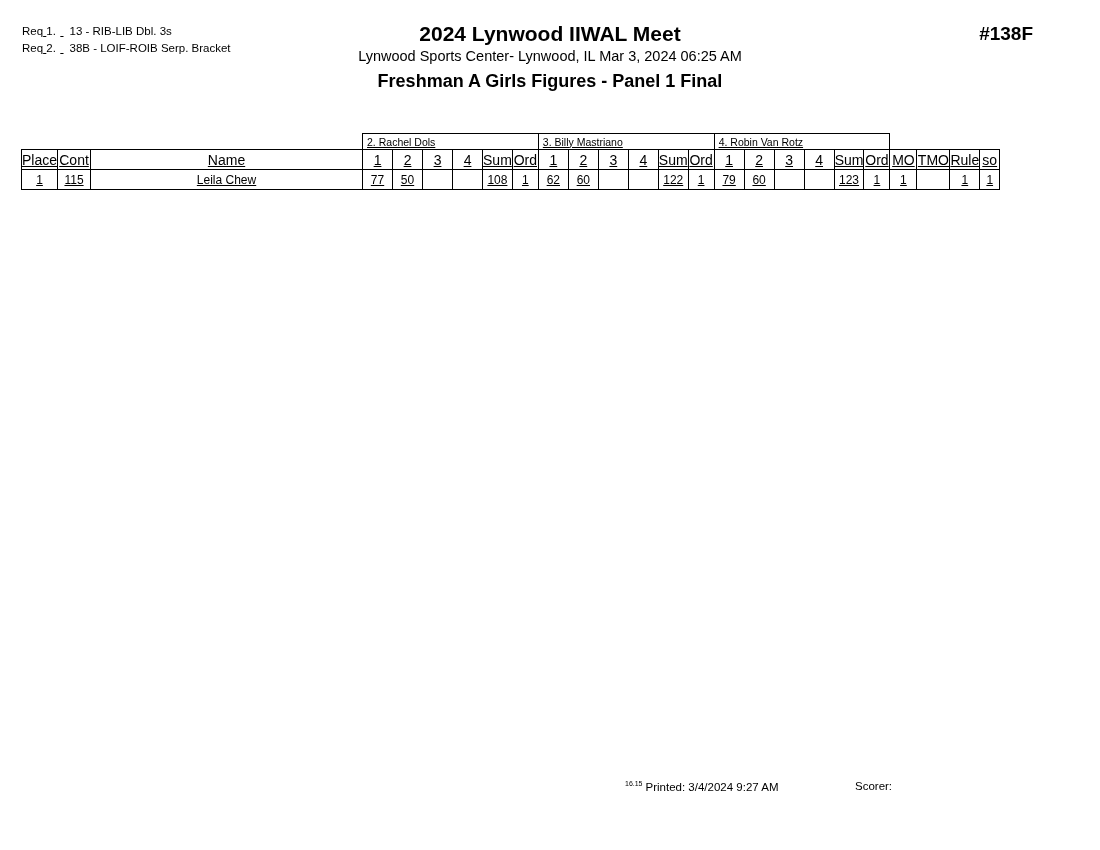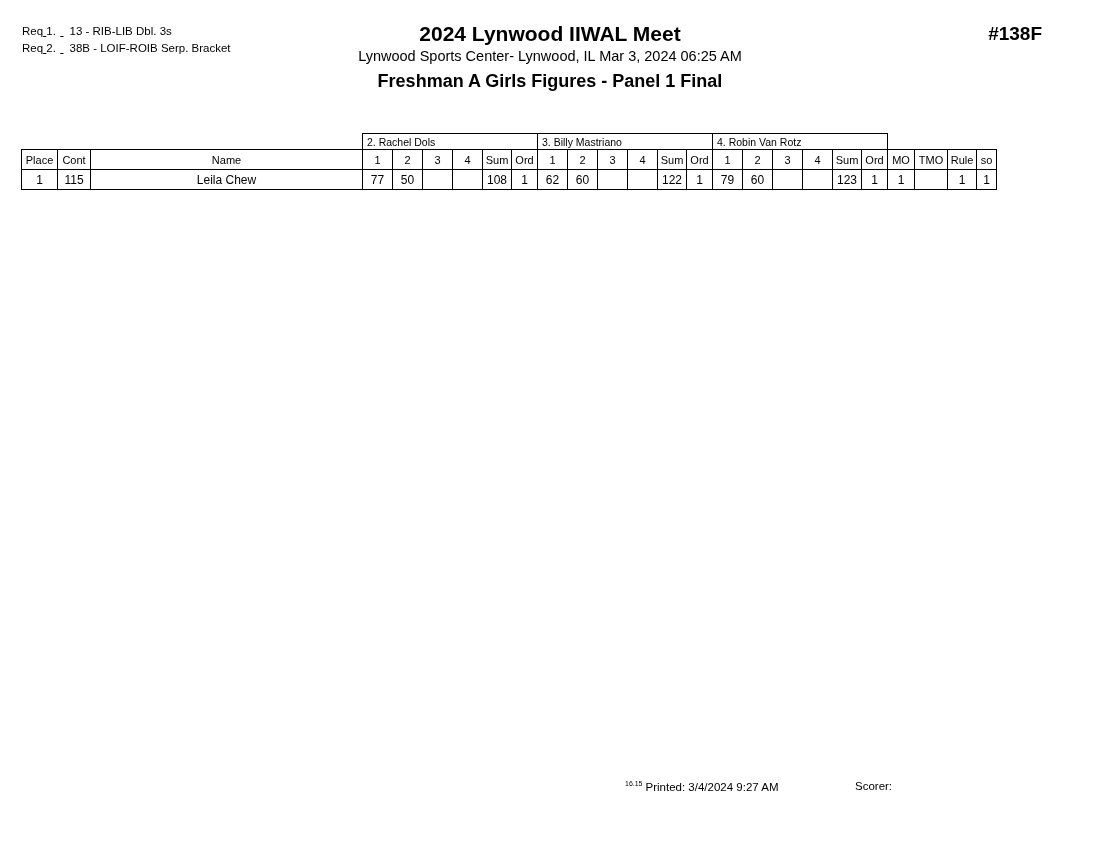--- a/index.html
+++ b/index.html
@@ -58,31 +58,32 @@
   .title-report {
     font-size: 15px;
     font-weight: normal;
     line-height: 21px;
     margin-top: 2px;
   }
 
   
   .heat-number {
     position: absolute;
-    right: 58px;
+    right: 67px;
     top: 23px;
     font-size: 19px;
     font-weight: bold;
   }
 
   
   .table-wrap {
     position: absolute;
     left: 21px;
     top: 133px;
+    text-decoration: underline;
   }
   table.results {
     border-collapse: collapse;
     font-size: 11.5px;
     table-layout: fixed;
   }
   table.results td, table.results th {
     border: 1px solid #000000;
     padding: 0;
     text-align: center;
@@ -102,21 +103,21 @@
   }
   tr.judge-row td.judge-cell {
     border-top: 1px solid #000000;
     border-left: 1px solid #000000;
     border-right: 1px solid #000000;
   }
   tr.judge-row td.blank-cell {
     border: none;
   }
 
-  tr.head-row td { height: 19px; font-size: 11px; }
+  tr.head-row td { height: 19px; font-size: 14px; }
   td.name-head { text-align: left; padding-left: 5px; }
 
   tr.data-row td {
     height: 19px;
     font-size: 12px;
   }
   td.place { font-weight: bold; font-size: 13px; }
   td.cont { font-weight: bold; font-size: 13px; }
   td.skater-name {
     text-align: left;

